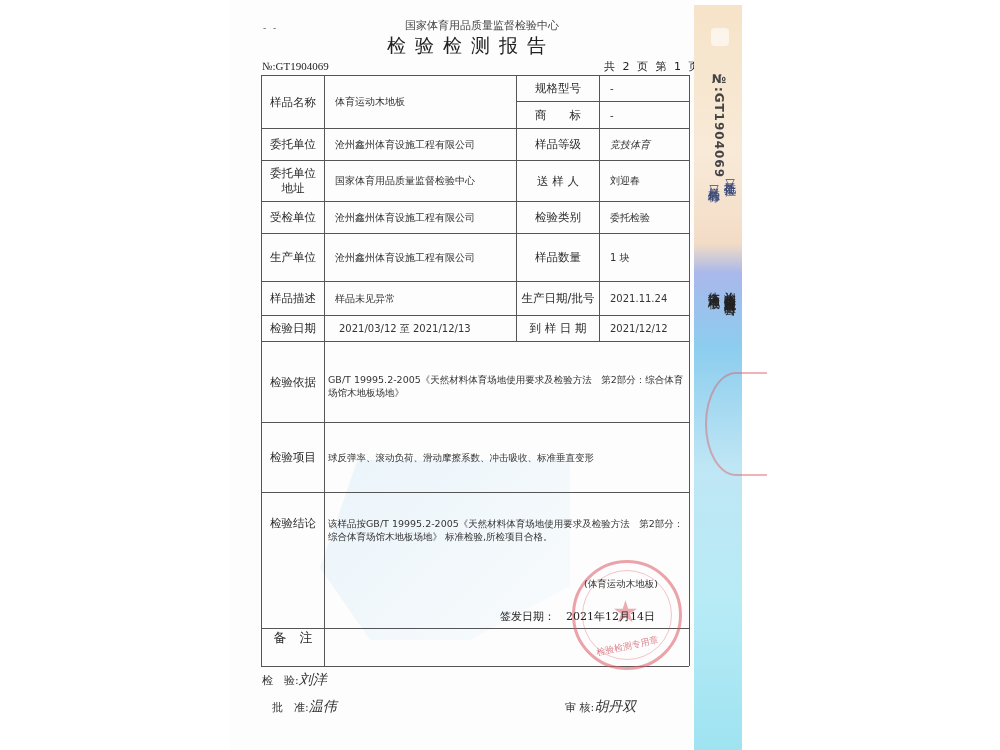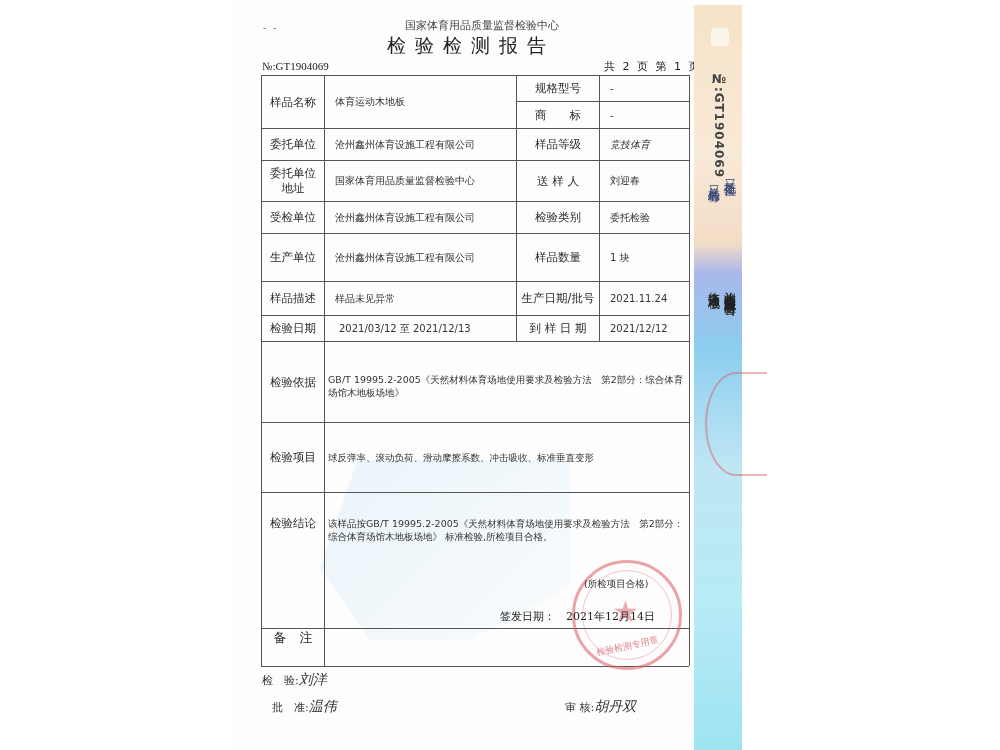--- a/index.html
+++ b/index.html
@@ -129,21 +129,21 @@
 <div class="cell lbl" style="left:262px;top:423px;width:62px;height:69px;">检验项目</div>
 <div class="para" style="left:328px;top:451px;width:358px;">球反弹率、滚动负荷、滑动摩擦系数、冲击吸收、标准垂直变形</div>
 
 <div class="cell lbl" style="left:262px;top:493px;width:62px;height:60px;">检验结论</div>
 <div class="para" style="left:328px;top:517px;width:358px;">该样品按GB/T 19995.2-2005《天然材料体育场地使用要求及检验方法　第2部分：综合体育场馆木地板场地》 标准检验,所检项目合格。</div>
 
 <div class="stamp"></div>
 <div class="stamp-inner"></div>
 <div class="stamp-star">★</div>
 <div class="stamp-text">检验检测专用章</div>
-<div class="seal-note">(所检项目合格)</div>
+<div class="seal-note">(体育运动木地板)</div>
 <div class="issue">签发日期：　2021年12月14日</div>
 
 <div class="cell lbl" style="left:262px;top:629px;width:62px;height:18px;font-size:13px;">备　注</div>
 <div class="cell val" style="left:325px;top:629px;width:354px;height:37px;"></div>
 <div class="tiny">68213</div>
 
 <div class="sign" style="left:262px;top:671px;">
   <span>检　验:</span><span class="sig">刘洋</span>
 </div>
 <div class="sign" style="left:272px;top:698px;text-align:center;">

